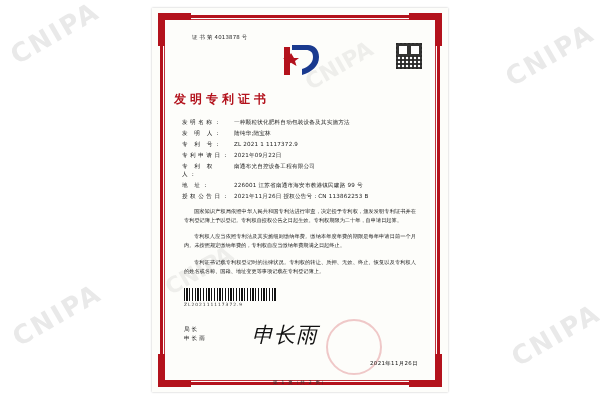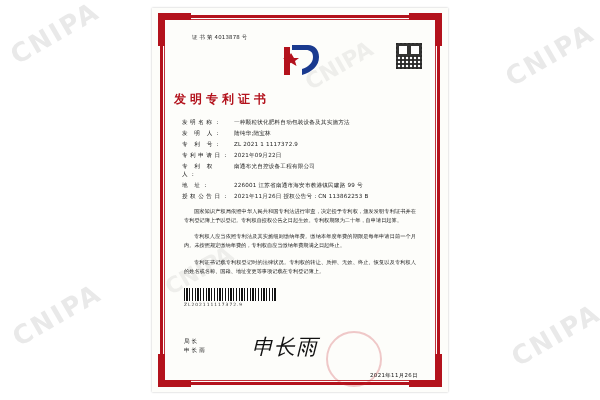--- a/index.html
+++ b/index.html
@@ -161,21 +161,21 @@
   .barcode-no {
     margin-left: 10px;
     font-size: 4.4px;
     letter-spacing: 1px;
     color: #333;
     margin-top: 1px;
   }
 
   .sign-block {
     position: relative;
-    margin-top: 26px;
+    margin-top: 14px;
     height: 46px;
   }
   .sign-left {
     position: absolute;
     left: 10px;
     top: 4px;
     font-size: 5.6px;
     line-height: 1.7;
     letter-spacing: 2px;
     color: #111;

